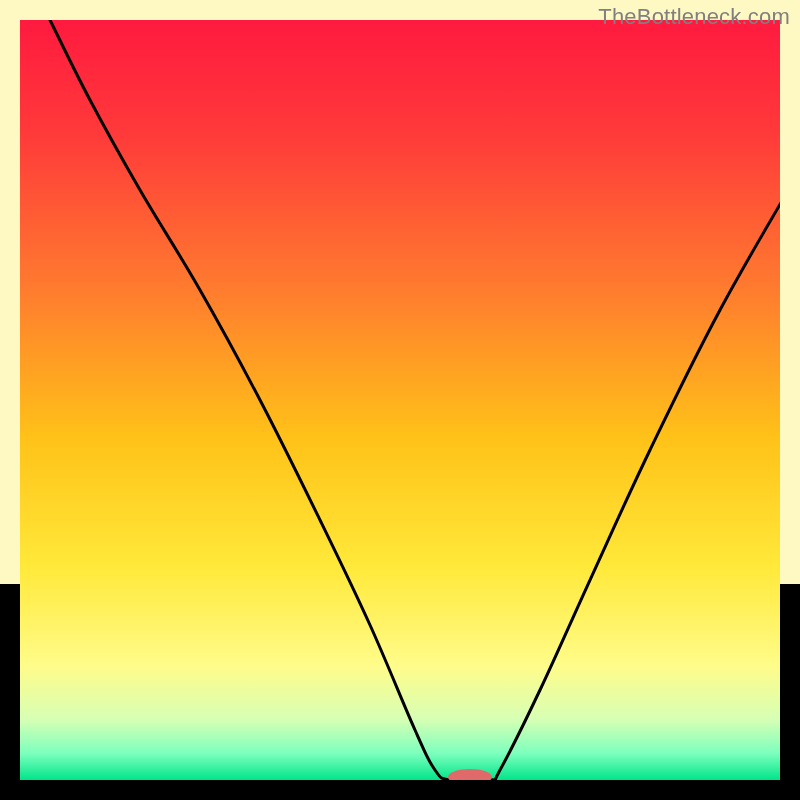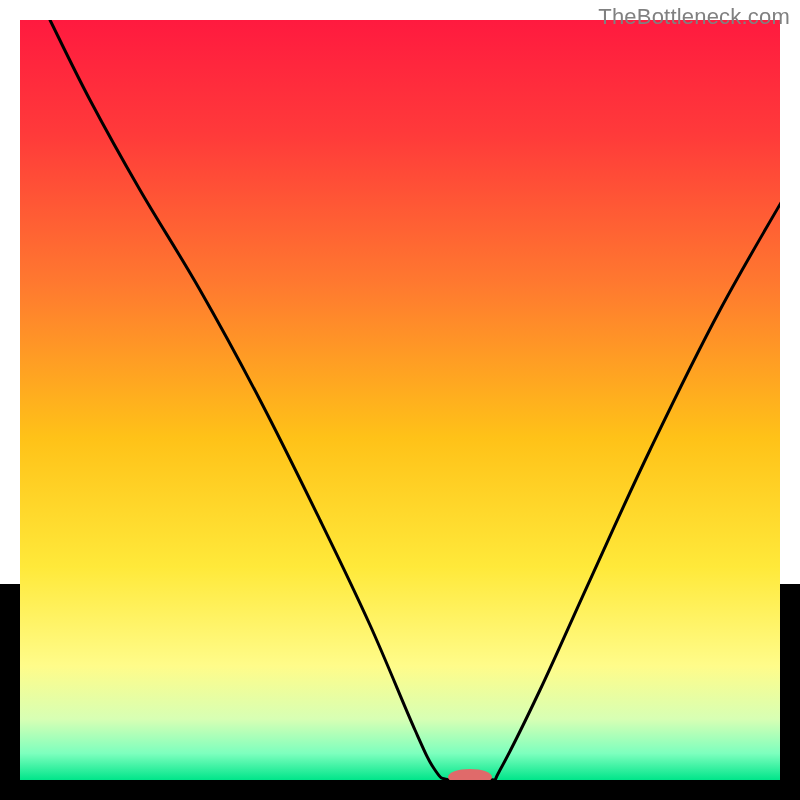--- a/index.html
+++ b/index.html
@@ -7,21 +7,21 @@
     padding: 0;
     width: 800px;
     height: 800px;
     background: #000;
     overflow: hidden;
   }
   .frame {
     position: relative;
     width: 800px;
     height: 584px;
-    background: #ffffff;
+    background: #fef9c3;
   }
   .watermark {
     position: absolute;
     top: 4px;
     right: 10px;
     font-family: Arial, Helvetica, sans-serif;
     font-size: 22px;
     font-weight: 500;
     color: #808080;
     letter-spacing: 0.2px;

